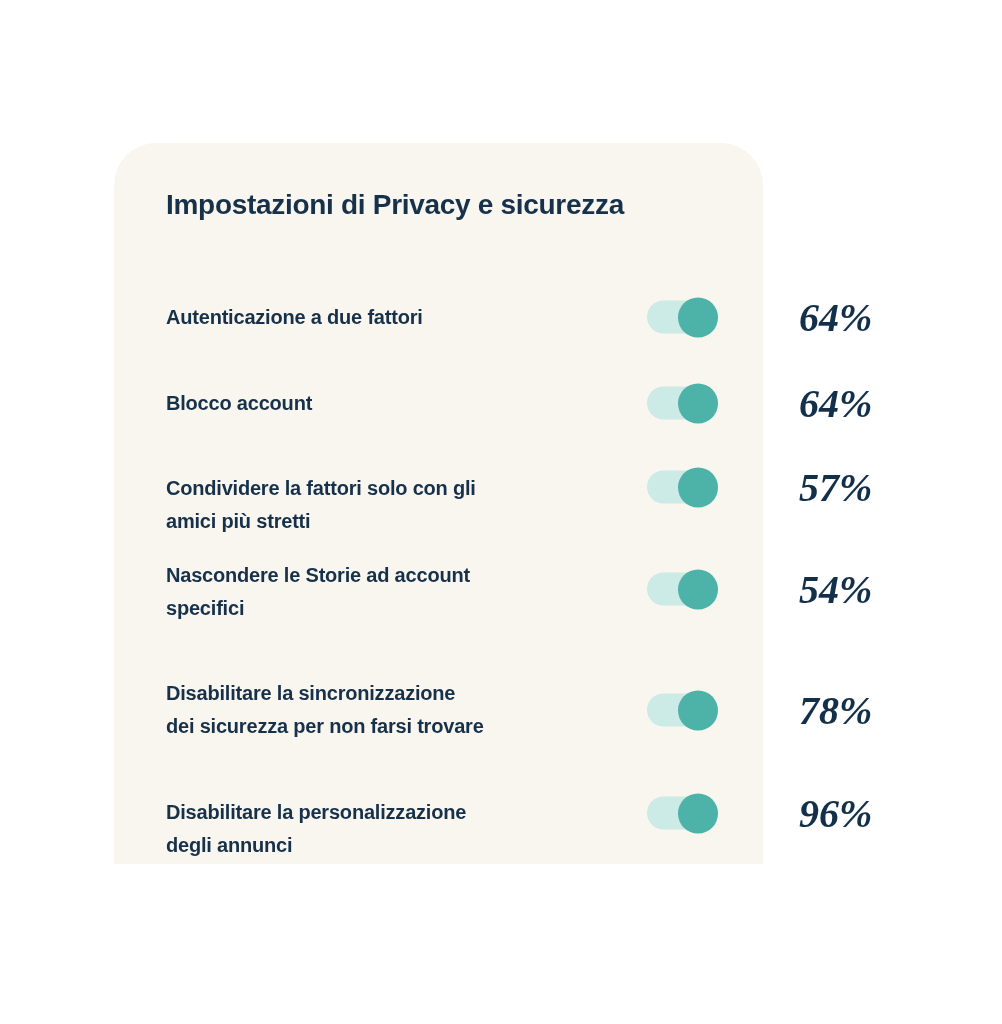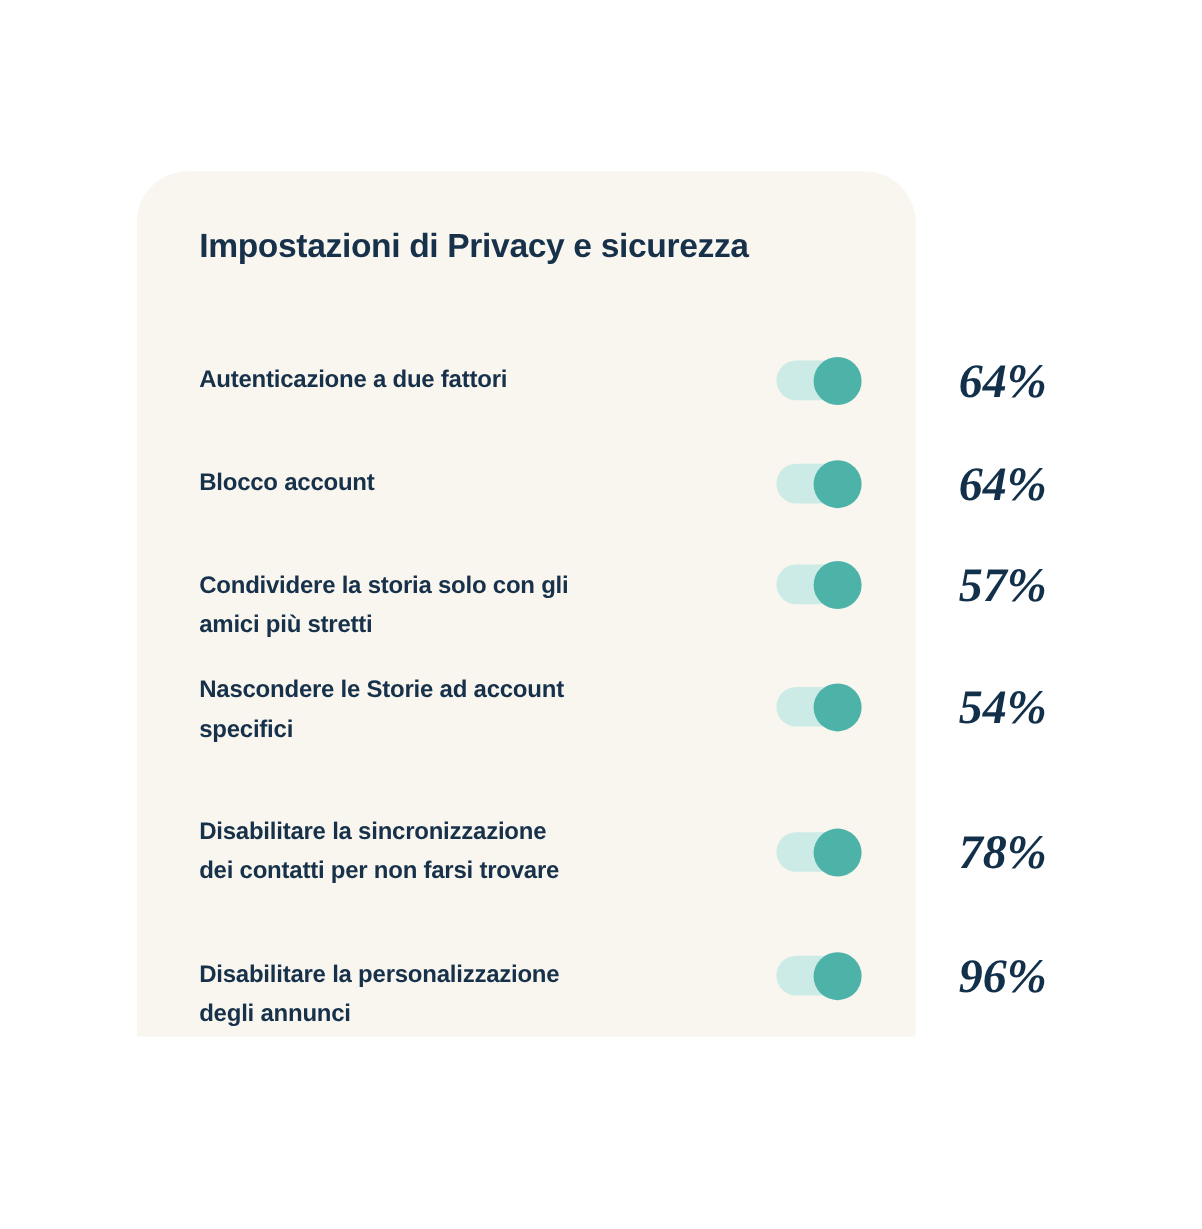--- a/index.html
+++ b/index.html
@@ -113,40 +113,40 @@
 
   <div class="row">
     <div class="setting-label">Blocco account</div>
     <div class="toggle" role="switch" aria-checked="true">
       <div class="knob"></div>
     </div>
     <div class="pct">64%</div>
   </div>
 
   <div class="row">
-    <div class="setting-label">Condividere la storia solo con gli
+    <div class="setting-label">Condividere la fattori solo con gli
 amici più stretti</div>
     <div class="toggle" role="switch" aria-checked="true">
       <div class="knob"></div>
     </div>
     <div class="pct">57%</div>
   </div>
 
   <div class="row">
     <div class="setting-label">Nascondere le Storie ad account
 specifici</div>
     <div class="toggle" role="switch" aria-checked="true">
       <div class="knob"></div>
     </div>
     <div class="pct">54%</div>
   </div>
 
   <div class="row">
     <div class="setting-label">Disabilitare la sincronizzazione
-dei contatti per non farsi trovare</div>
+dei sicurezza per non farsi trovare</div>
     <div class="toggle" role="switch" aria-checked="true">
       <div class="knob"></div>
     </div>
     <div class="pct">78%</div>
   </div>
 
   <div class="row">
     <div class="setting-label">Disabilitare la personalizzazione
 degli annunci</div>
     <div class="toggle" role="switch" aria-checked="true">

